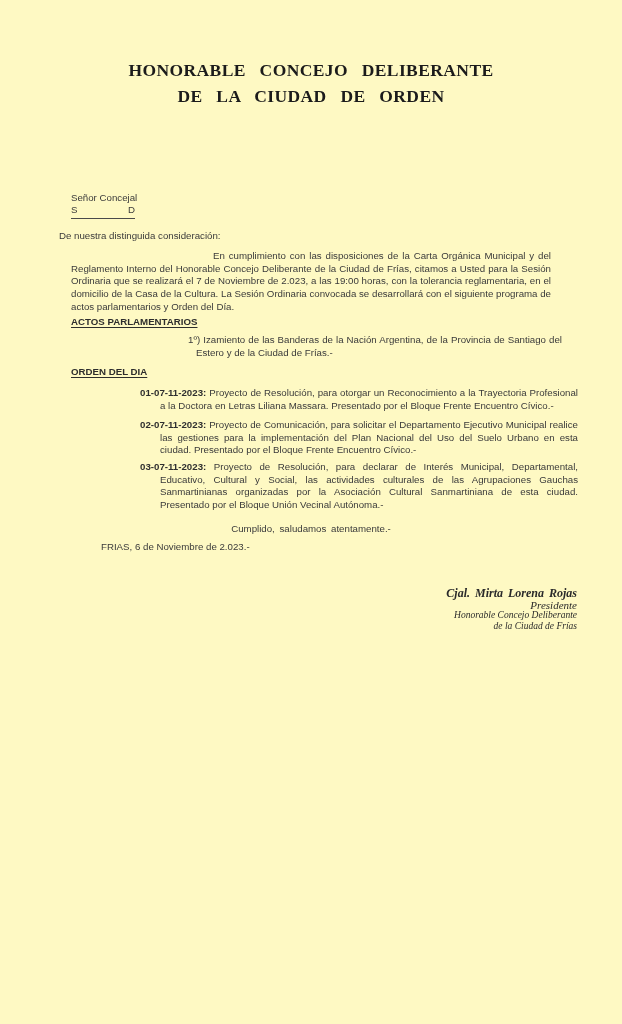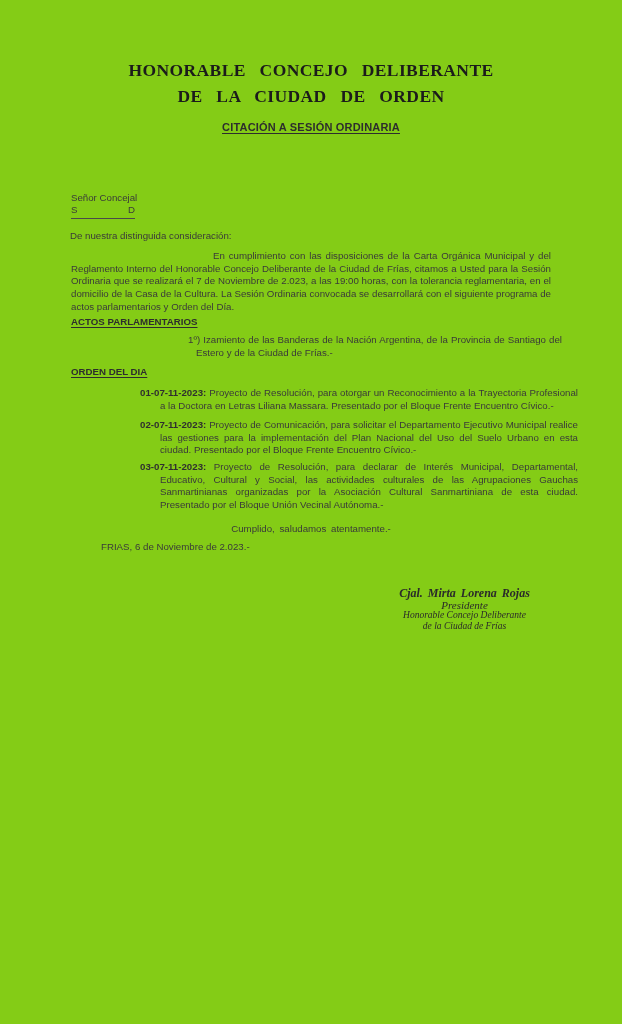--- a/index.html
+++ b/index.html
@@ -4,21 +4,21 @@
 <style>
   html, body {
     margin: 0;
     padding: 0;
     background: #ffffff;
   }
   .page {
     position: relative;
     width: 622px;
     height: 1024px;
-    background: #84cc16;
+    background: #fef9c3;
     overflow: hidden;
     font-family: "Liberation Sans", sans-serif;
     color: #3a3a3a;
     font-size: 9.7px;
     line-height: 12.7px;
     -webkit-font-smoothing: antialiased;
   }
   .abs { position: absolute; }
 
   
@@ -51,21 +51,21 @@
   .addressee-line { top: 192px; left: 71px; }
   .sd-line {
     top: 204px; left: 71px;
     width: 64px;
     display: inline-flex;
     justify-content: space-between;
     border-bottom: 1px solid #4a4a4a;
     padding-bottom: 1px;
   }
 
-  .salutation { top: 230px; left: 70px; text-align: right; }
+  .salutation { top: 230px; left: 59px; text-align: right; }
 
   .body-par {
     top: 250px; left: 71px;
     width: 480px;
     text-align: justify;
     text-indent: 142px;
   }
 
   .section-heading {
     font-weight: bold;
@@ -96,21 +96,21 @@
     top: 523px; left: 71px; width: 480px;
     text-align: center;
     word-spacing: 2px;
   }
   .dateline { top: 541px; left: 71px; padding-left: 30px; }
 
   
   .signature {
     top: 586px; left: 352px;
     width: 225px;
-    text-align: center;
+    text-align: right;
     font-family: "Liberation Serif", serif;
     font-style: italic;
     color: #2a2a2a;
   }
   .sig-name {
     font-weight: bold;
     font-size: 12px;
     line-height: 14px;
     word-spacing: 2px;
   }
@@ -121,21 +121,20 @@
 <body>
 
 <div class="page">
 
   <div class="abs doc-title">
     <div>HONORABLE CONCEJO DELIBERANTE</div>
     <div>DE LA CIUDAD DE ORDEN</div>
   </div>
 
   <div class="abs doc-subtitle">
-    <div class="ul">CITACIÓN A SESIÓN ORDINARIA</div>
   </div>
 
   <div class="abs addressee-line">Señor Concejal</div>
   <div class="abs sd-line">
     <span>S</span>
     <span>D</span>
   </div>
 
   <div class="abs salutation">De nuestra distinguida consideración:</div>
 

